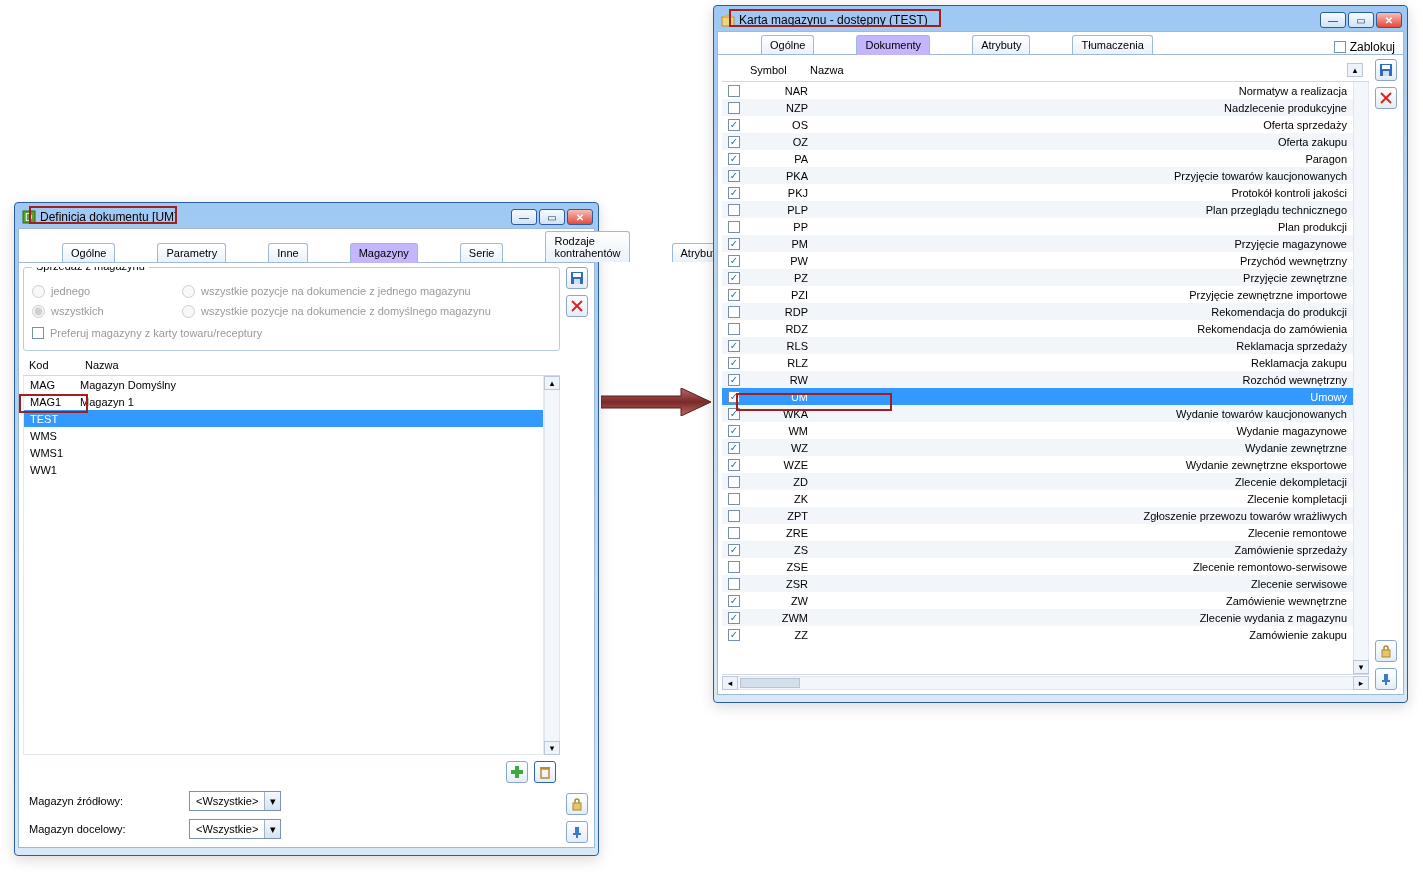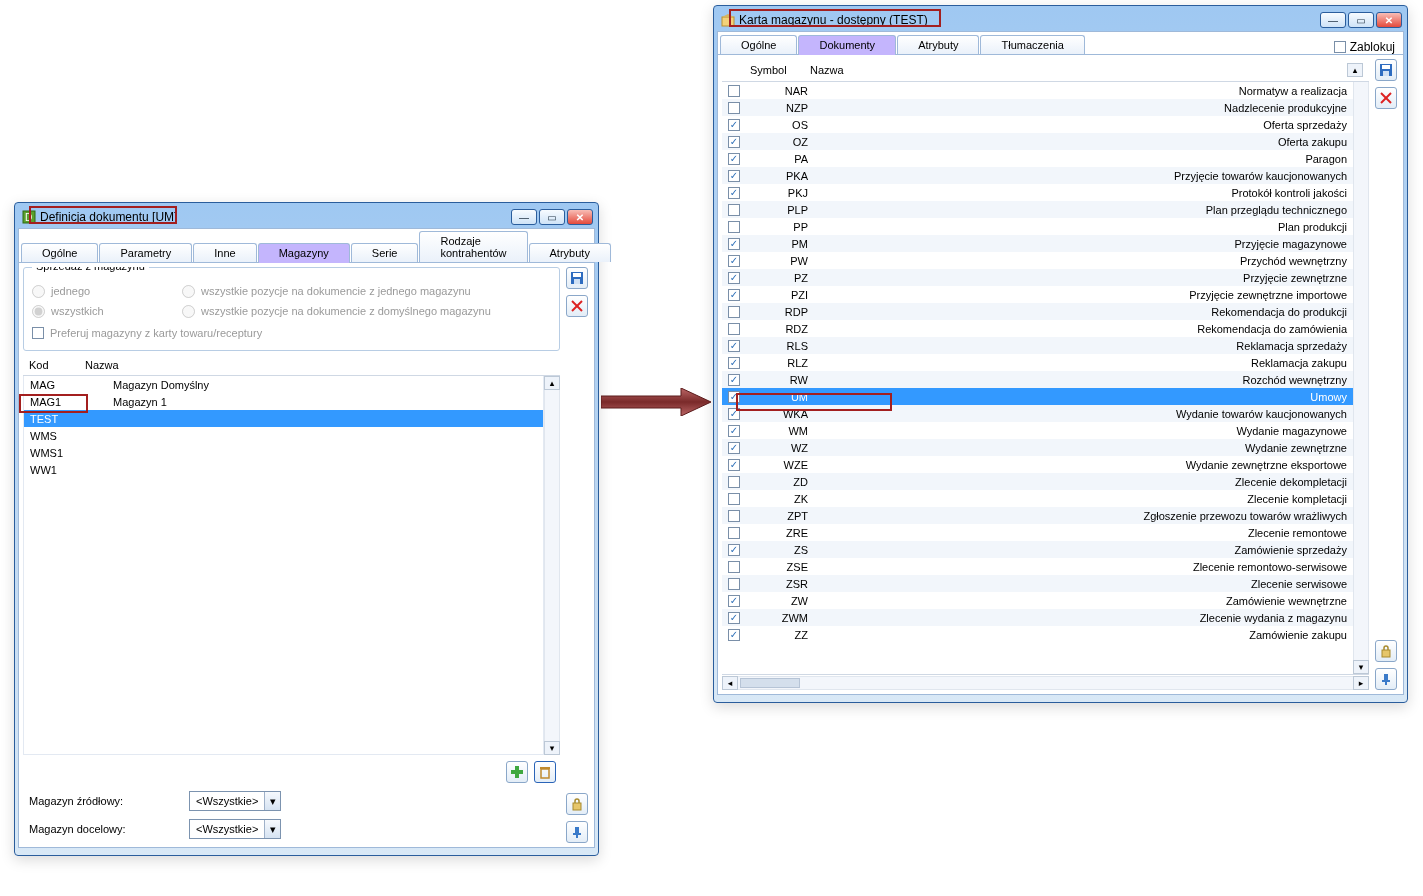--- a/index.html
+++ b/index.html
@@ -59,24 +59,25 @@
   .tabs {
     display:flex;
     align-items:flex-end;
     padding: 2px 2px 0 2px;
     border-bottom: 1px solid #9fb9d9;
     gap: 1px;
   }
   .tab {
     border: 1px solid #9fb9d9;
     border-bottom: none;
-    padding: 3px 20px;
+    padding: 3px 8px;
     background: linear-gradient(#fff,#eaf1fa);
     border-radius: 3px 3px 0 0;
     color:#000;
+    margin-left:41px;
   }
   .tab.active {
     background:#c4b5fd;
     position:relative;
     top:1px;
     padding-bottom:4px;
   }
   .tabfill { flex:1; }
   .zablokuj {
     display:flex; align-items:center; gap:4px; margin-right:6px;
@@ -118,21 +119,21 @@
     display:flex; border-bottom:1px solid #cfd8e4;
     font-size:11px; color:#000;
   }
   .listhdr > div { padding: 4px 6px; }
   .col-sym-left { width:56px; }
   .col-name-left { flex:1; }
   .listbody {
     flex:1; overflow:auto; border:1px solid #e3e9f2; border-top:none;
   }
   .lrow {
-    display:flex; align-items:center; height:17px; padding:0 6px;gap:33px;
+    display:flex; align-items:center; height:17px; padding:0 6px;
   }
   .lrow .c1 { width:50px; }
   .lrow .c2 { flex:1; }
   .lrow.sel { background:#3399ff; color:#fff; }
   .bottomrow {
     display:flex; justify-content:flex-end; gap:6px; padding:6px 4px 4px 4px;
     align-items:center;
   }
   .fieldrow {
     display:flex; align-items:center; gap:0; padding:4px 6px;

